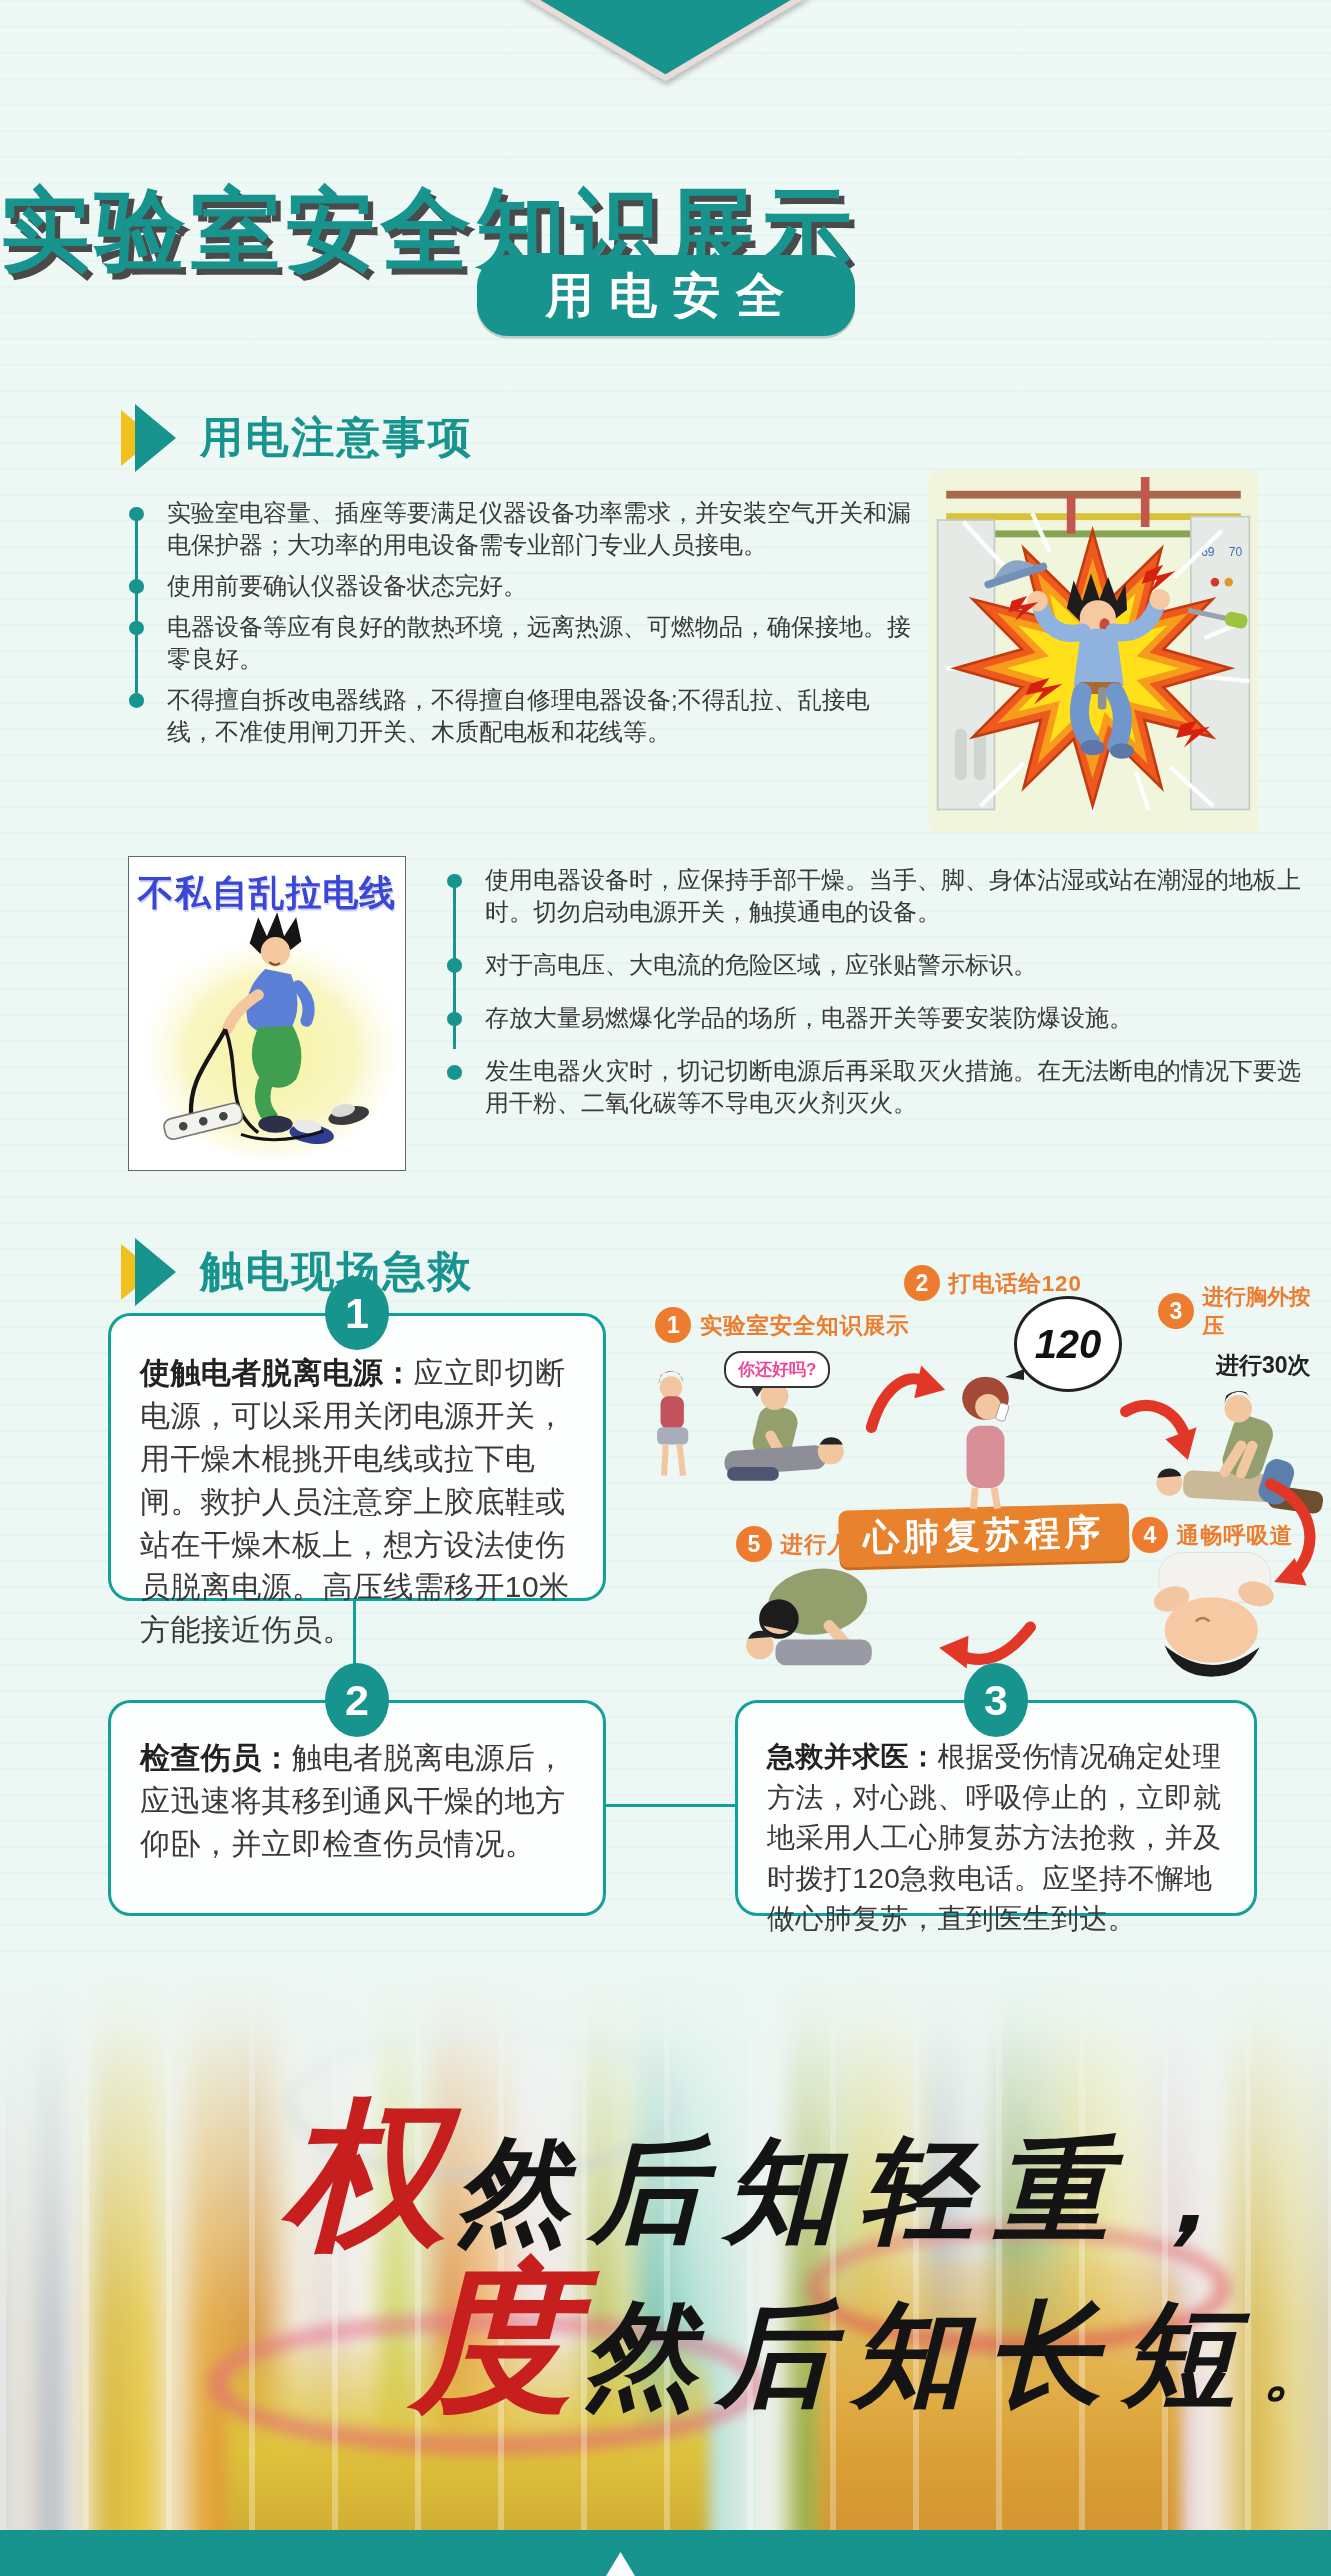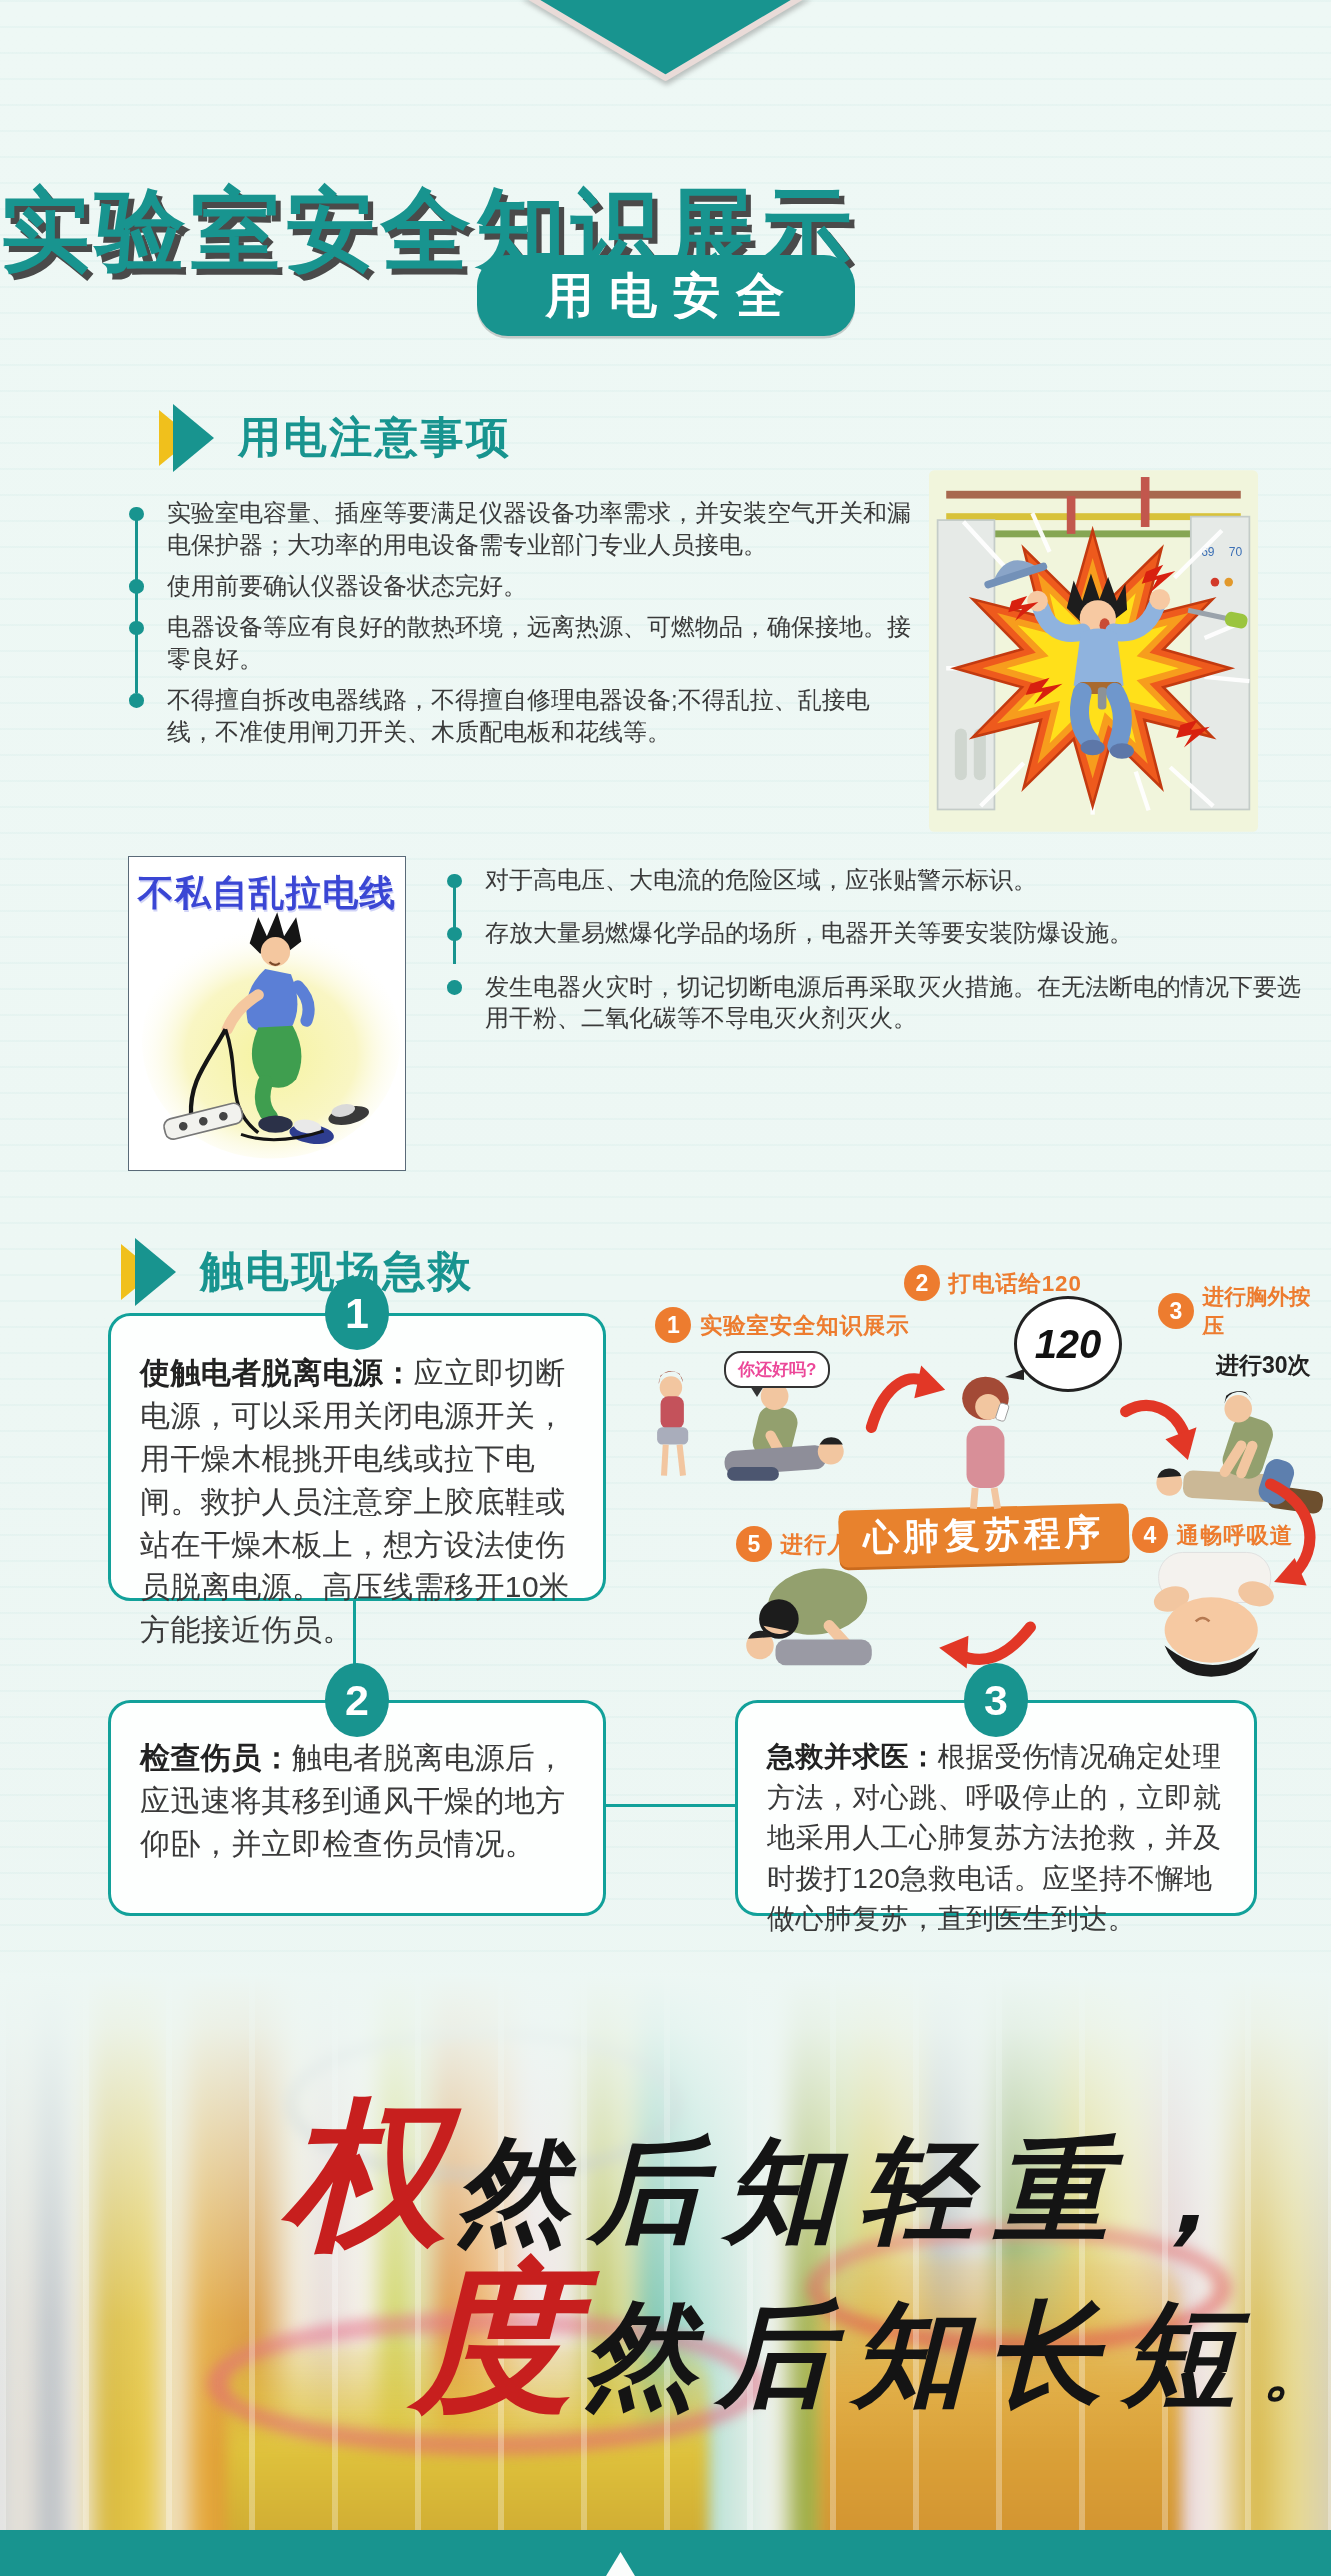--- a/index.html
+++ b/index.html
@@ -138,21 +138,21 @@
 
 <div class="poster">
 
   <svg class="chevron" width="305" height="90" viewBox="0 0 354 104">
     <polygon points="2,-8 352,-8 177,96" fill="#18948f" stroke="#e9dbd8" stroke-width="7" stroke-linejoin="round"></polygon>
   </svg>
 
   <h1 class="main-title">实验室安全知识展示</h1>
   <div class="badge">用电安全</div>
 
-  <div class="sec-head" style="left:121px; top:403px;margin-left:38px;">
+  <div class="sec-head" style="left:121px; top:403px;">
     <span class="arrow-icon">
         <span class="tri-back"></span>
         <span class="tri-front"></span>
       </span>
     <h2>用电注意事项</h2>
   </div>
 
   <ul class="bullets group1">
     <li><span class="dot"></span><span>实验室电容量、插座等要满足仪器设备功率需求，并安装空气开关和漏电保护器；大功率的用电设备需专业部门专业人员接电。</span></li>
     <li><span class="dot"></span><span>使用前要确认仪器设备状态完好。</span></li>
@@ -261,20 +261,21 @@
       </g>
       <g transform="rotate(-12 255 300)">
         <ellipse cx="255" cy="300" rx="24" ry="10" fill="#3a3a3a"></ellipse>
           <ellipse cx="250" cy="293" rx="14" ry="7" fill="#d9d9d9"></ellipse>
       </g>
       <path d="M130 322 q40 14 96 -4" stroke="#151515" stroke-width="3.5" fill="none"></path>
     </svg>
   </figure>
 
   <ul class="bullets group2">
+    <li><span class="dot"></span><span>使用电器设备时，应保持手部干燥。当手、脚、身体沾湿或站在潮湿的地板上时。切勿启动电源开关，触摸通电的设备。</span></li>
     <li><span class="dot"></span><span>对于高电压、大电流的危险区域，应张贴警示标识。</span></li>
     <li><span class="dot"></span><span>存放大量易燃爆化学品的场所，电器开关等要安装防爆设施。</span></li>
     <li><span class="dot"></span><span>发生电器火灾时，切记切断电源后再采取灭火措施。在无法断电的情况下要选用干粉、二氧化碳等不导电灭火剂灭火。</span></li>
   </ul>
 
   <div class="sec-head" style="left:121px; top:1237px;">
     <span class="arrow-icon">
         <span class="tri-back"></span>
         <span class="tri-front"></span>
       </span>

